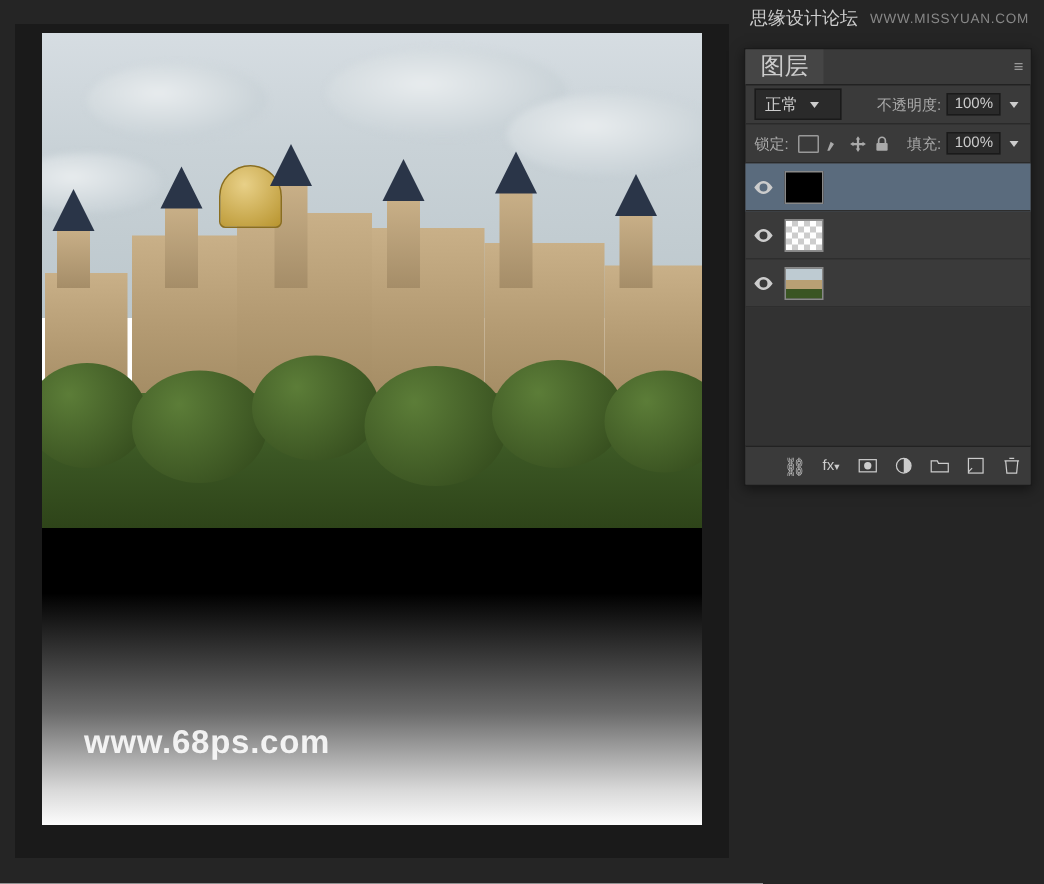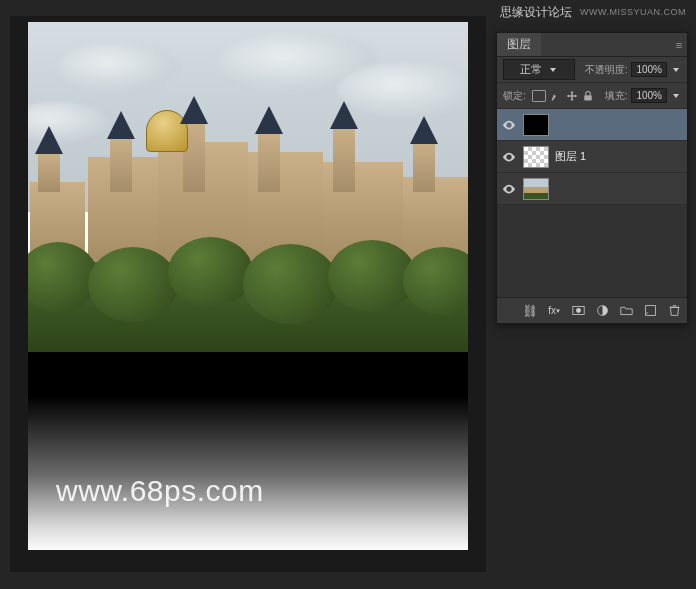--- a/index.html
+++ b/index.html
@@ -39,37 +39,37 @@
 .dome{position:absolute;left:118px;bottom:130px;width:42px;height:42px;border-radius:50% 50% 10% 10%;background:radial-gradient(circle at 40% 30%,#e8d088,#b8942e);border:1px solid #8a6e1f}
 .trees{position:absolute;top:240px;left:0;right:0;height:90px;background:linear-gradient(180deg,#4a6b2e 0%,#3a5523 50%,#2e4419 100%)}
 .tree{position:absolute;border-radius:50%;background:radial-gradient(circle at 35% 30%,#5c7d38,#2e4419)}
 .tr1{width:80px;height:70px;left:-10px;top:-20px}
 .tr2{width:90px;height:75px;left:60px;top:-15px}
 .tr3{width:85px;height:70px;left:140px;top:-25px}
 .tr4{width:95px;height:80px;left:215px;top:-18px}
 .tr5{width:88px;height:72px;left:300px;top:-22px}
 .tr6{width:80px;height:68px;left:375px;top:-15px}
 .grad{position:absolute;top:330px;left:0;right:0;bottom:0;background:linear-gradient(180deg,#000 0%,#000 22%,#6a6a6a 62%,#d8d8d8 88%,#fcfcfc 100%)}
-.wm{position:absolute;left:28px;bottom:42px;color:rgba(255,255,255,.88);font-size:30px;font-weight:400;font-family:Arial,sans-serif;letter-spacing:.5px}
+.wm{position:absolute;left:28px;bottom:42px;color:rgba(255,255,255,.88);font-size:22px;font-weight:700;font-family:Arial,sans-serif;letter-spacing:.5px}
 .panel{position:absolute;right:8px;top:32px;width:192px;background:#3a3a3a;border:1px solid #1a1a1a;box-shadow:0 2px 8px rgba(0,0,0,.5)}
 .ptab{display:flex;align-items:center;background:#3a3a3a;height:24px;border-bottom:1px solid #222}
-.ptab-lbl{padding:0 10px;background:#454545;height:100%;display:flex;align-items:center;font-size:12px}
+.ptab-lbl{padding:0 10px;background:#454545;height:100%;display:flex;align-items:center;font-size:16px}
 .ptab .sp{flex:1}
 .mini{width:16px;text-align:center;color:#999;cursor:pointer}
 .filter-row{display:flex;align-items:center;height:26px;padding:0 6px;gap:4px;border-bottom:1px solid #2a2a2a}
 .srch{width:14px;height:14px;border:1.5px solid #aaa;border-radius:50%;position:relative}
 .srch:after{content:"";position:absolute;width:5px;height:1.5px;background:#aaa;bottom:-2px;right:-3px;transform:rotate(45deg)}
 .ftype{font-size:11px}
 .dd{width:10px;height:10px;display:flex;align-items:center;justify-content:center}
 .dd:after{content:"";border-left:3px solid transparent;border-right:3px solid transparent;border-top:4px solid #ccc}
 .ficon{width:14px;height:12px;border:1px solid #999;border-radius:1px;margin-left:2px}
 .fi2{border-radius:50%}
 .fi3{background:linear-gradient(90deg,#999 50%,transparent 50%)}
 .blend-row{display:flex;align-items:center;height:26px;padding:0 6px;gap:4px;border-bottom:1px solid #2a2a2a}
-.blend-sel{background:#2a2a2a;border:1px solid #1a1a1a;padding:2px 16px;font-size:11px;color:#ccc;display:flex;align-items:center;gap:6px;min-width:58px}
+.blend-sel{background:#2a2a2a;border:1px solid #1a1a1a;padding:2px 6px;font-size:11px;color:#ccc;display:flex;align-items:center;gap:6px;min-width:58px}
 .lbl-s{font-size:10px;color:#aaa}
 .pct{background:#2a2a2a;padding:1px 4px;font-size:10px;min-width:34px;text-align:right;border:1px solid #1a1a1a}
 .lock-row{display:flex;align-items:center;height:26px;padding:0 6px;gap:4px;border-bottom:1px solid #2a2a2a}
 .lockicon{width:12px;height:12px;display:inline-block}
 .layers{background:#3a3a3a}
 .layer{display:flex;align-items:center;height:32px;border-bottom:1px solid #2e2e2e;padding:0 4px;gap:6px}
 .layer.sel{background:#5a6b7d}
 .eye{width:16px;height:16px;display:flex;align-items:center;justify-content:center;color:#ccc}
 .eye svg{width:14px;height:14px}
 .thumb{width:26px;height:22px;border:1px solid #888;background:#222;flex-shrink:0}
@@ -188,21 +188,20 @@
         </div>
       <div class="thumb th-black"></div>
     </div>
     <div class="layer">
       <div class="eye">
           <svg viewBox="0 0 16 16">
             <path d="M8 3C4 3 1 8 1 8s3 5 7 5 7-5 7-5-3-5-7-5zm0 8a3 3 0 110-6 3 3 0 010 6z"></path>
           </svg>
         </div>
       <div class="thumb th-checker"></div>
-      <div class="lname">图层 1</div>
     </div>
     <div class="layer">
       <div class="eye">
           <svg viewBox="0 0 16 16">
             <path d="M8 3C4 3 1 8 1 8s3 5 7 5 7-5 7-5-3-5-7-5zm0 8a3 3 0 110-6 3 3 0 010 6z"></path>
           </svg>
         </div>
       <div class="thumb th-img"></div>
     </div>
     <div class="spacer"></div>

